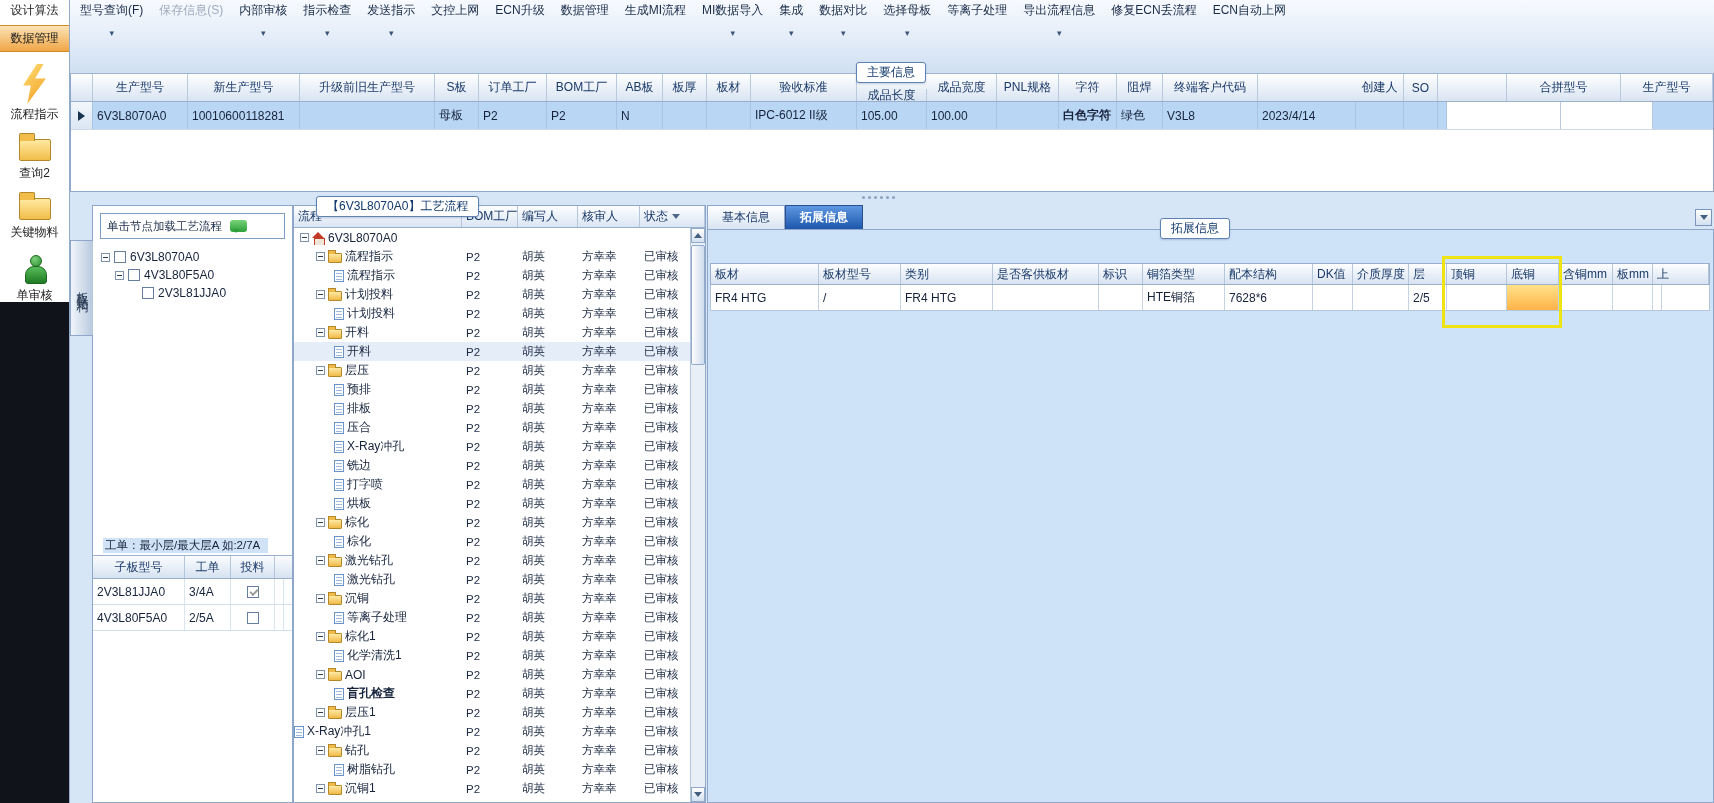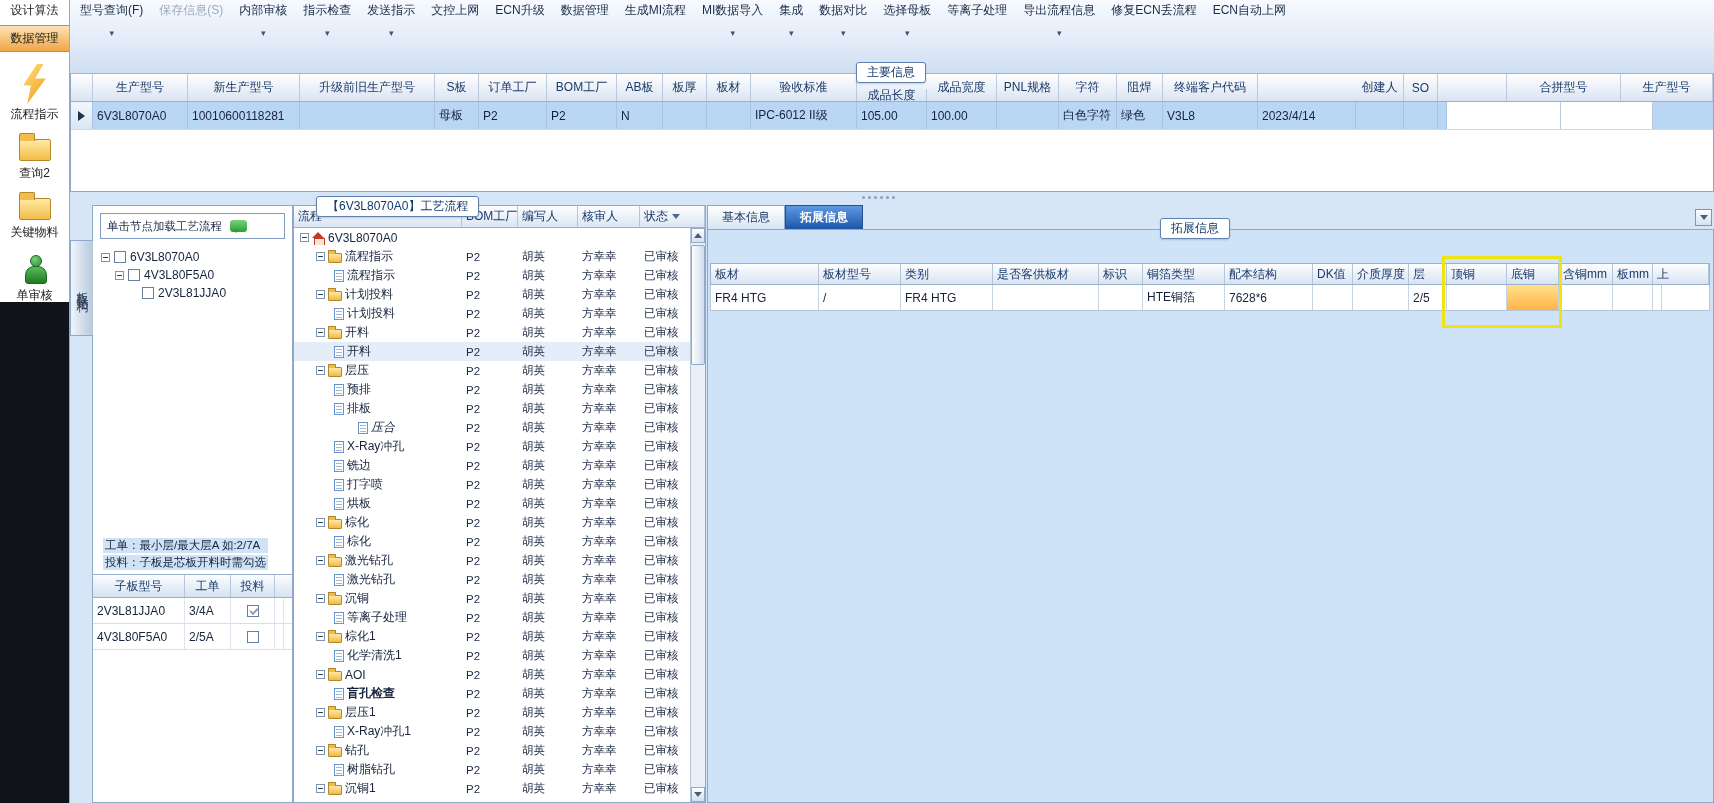--- a/index.html
+++ b/index.html
@@ -61,21 +61,21 @@
 #nav-tree{position:absolute;left:8px;top:42px}
 .tnode{display:flex;align-items:center;height:18px;gap:4px;cursor:pointer}
 .exp{width:9px;height:9px;border:1px solid #7e93ae;background:#fff;position:relative;flex:none}
 .exp:after{content:"";position:absolute;left:1px;right:1px;top:3px;height:1px;background:#2b3c55}
 .exp-sp{width:9px;flex:none}
 .cb{width:12px;height:12px;border:1px solid #667f9f;background:#fff;flex:none;position:relative}
 .cb.checked:after{content:"";position:absolute;left:2px;top:2px;width:6px;height:3px;border-left:2px solid #9a9a9a;border-bottom:2px solid #9a9a9a;transform:rotate(-45deg)}
 .t-lbl{white-space:nowrap}
 #nav-notes{position:absolute;left:10px;top:332px}
 #nav-notes div{background:#cfe2f6;color:#14223b;padding:0 2px;margin-bottom:2px;white-space:nowrap;font-size:11.5px}
-#sub-table{position:absolute;left:0;top:368px;width:203px}
+#sub-table{position:absolute;left:0;top:349px;width:203px}
 .sub-header{display:flex;height:24px;background:linear-gradient(#fbfdff,#d6e2f1);border-top:1px solid #9ab0cc;border-bottom:1px solid #9ab0cc}
 .s-h{flex:none;border-right:1px solid #b5c5da;display:flex;align-items:center;justify-content:center;color:#1b3a69;overflow:hidden;white-space:nowrap}
 .s-fill{flex:1 1 auto}
 .srow{display:flex;height:26px;border-bottom:1px solid #d4dfec;background:#fff}
 .s-c{flex:none;border-right:1px solid #dbe4ef;display:flex;align-items:center;padding:0 4px;overflow:hidden;white-space:nowrap}
 .s-center{justify-content:center}
 
 
 #proc-panel{position:absolute;left:293px;top:205px;width:413px;height:598px;background:#fff;border:1px solid #8fa8c9;overflow:hidden}
 #proc-header{display:flex;height:22px;background:linear-gradient(#fdfeff,#dae5f3);border-bottom:1px solid #9ab0cc}
@@ -256,21 +256,21 @@
         <div class="g-c" style="width: 44px;">母板</div>
         <div class="g-c" style="width: 68px;">P2</div>
         <div class="g-c" style="width: 70px;">P2</div>
         <div class="g-c" style="width: 46px;">N</div>
         <div class="g-c" style="width: 44px;"></div>
         <div class="g-c" style="width: 44px;"></div>
         <div class="g-c" style="width: 106px;">IPC-6012 II级</div>
         <div class="g-c" style="width: 70px;">105.00</div>
         <div class="g-c" style="width: 70px;">100.00</div>
         <div class="g-c" style="width: 62px;"></div>
-        <div class="g-c" style="width: 58px;">白色字符</div>
+        <div class="g-c" style="width: 58px; font-weight: bold;">白色字符</div>
         <div class="g-c" style="width: 46px;">绿色</div>
         <div class="g-c" style="width: 95px;">V3L8</div>
         <div class="g-c" style="width: 98px;">2023/4/14</div>
         <div class="g-c" style="width: 48px;"></div>
         <div class="g-c" style="width: 34px;"></div>
         <div class="g-c g-fill"></div>
         <div class="g-c g-right" style="width: 114px;"></div>
         <div class="g-c g-right" style="width: 92px;"></div>
       </div>
   </div>
@@ -450,21 +450,21 @@
           <div class="p-flow" style="padding-left: 40px;">
             <span class="i-doc"></span>
             <span class="p-lbl">排板</span>
           </div>
           <div class="p-c" style="width: 56px;">P2</div>
           <div class="p-c" style="width: 60px;">胡英</div>
           <div class="p-c" style="width: 62px;">方幸幸</div>
           <div class="p-c" style="width: 46px;">已审核</div>
         </div>
         <div class="prow">
-          <div class="p-flow" style="padding-left: 64px; font-style: italic;">
+          <div class="p-flow" style="padding-left: 40px;">
             <span class="i-doc"></span>
             <span class="p-lbl">压合</span>
           </div>
           <div class="p-c" style="width: 56px;">P2</div>
           <div class="p-c" style="width: 60px;">胡英</div>
           <div class="p-c" style="width: 62px;">方幸幸</div>
           <div class="p-c" style="width: 46px;">已审核</div>
         </div>
         <div class="prow">
           <div class="p-flow" style="padding-left: 40px;">
@@ -616,21 +616,21 @@
             <span class="exp"></span>
             <span class="i-fold"></span>
             <span class="p-lbl">层压1</span>
           </div>
           <div class="p-c" style="width: 56px;">P2</div>
           <div class="p-c" style="width: 60px;">胡英</div>
           <div class="p-c" style="width: 62px;">方幸幸</div>
           <div class="p-c" style="width: 46px;">已审核</div>
         </div>
         <div class="prow">
-          <div class="p-flow" style="padding-left: 40px;">
+          <div class="p-flow" style="">
             <span class="i-doc"></span>
             <span class="p-lbl">X-Ray冲孔1</span>
           </div>
           <div class="p-c" style="width: 56px;">P2</div>
           <div class="p-c" style="width: 60px;">胡英</div>
           <div class="p-c" style="width: 62px;">方幸幸</div>
           <div class="p-c" style="width: 46px;">已审核</div>
         </div>
         <div class="prow">
           <div class="p-flow" style="padding-left: 22px;">

